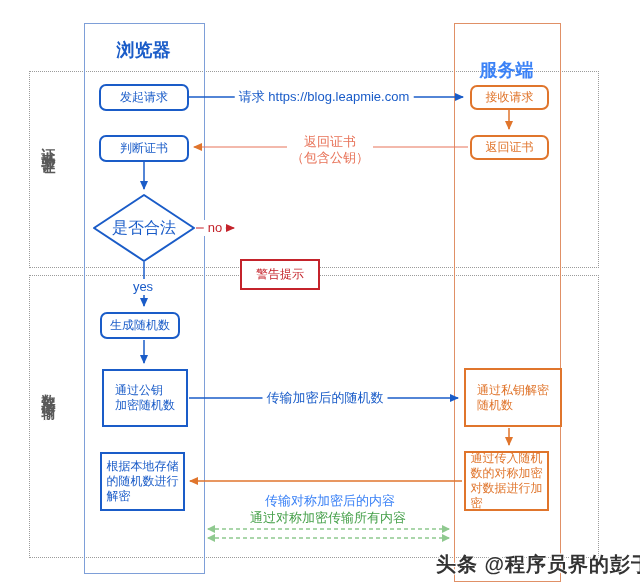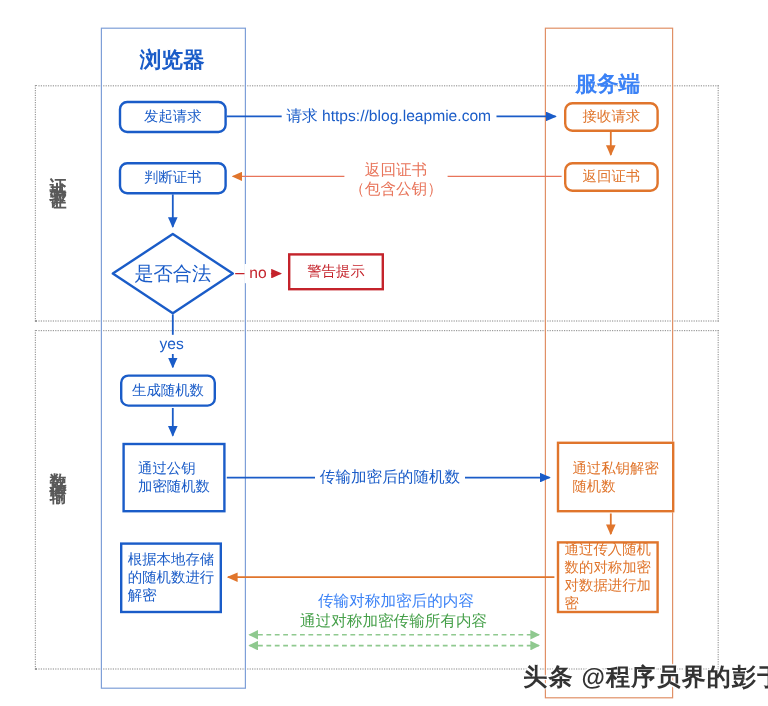--- a/index.html
+++ b/index.html
@@ -21,21 +21,21 @@
     position:absolute;text-align:center;font-size:18px;font-weight:bold;z-index:3;
   }
   .svglayer{position:absolute;left:0;top:0;z-index:2;}
   .node{
     position:absolute;display:flex;align-items:center;justify-content:center;
     text-align:left;background:#fff;font-size:12px;line-height:15px;
     white-space:pre-line;z-index:3;box-sizing:border-box;
   }
   .b-blue{border:2px solid #1a5cc8;color:#1a5cc8;}
   .b-orange{border:2px solid #e0752c;color:#e0752c;}
-  .b-red{border:2px solid #c4232b;color:#c4232b;}
+  .b-red{border:2px solid #c4232b;color:#c4232b;margin-top:48px;}
   .rounded{border-radius:7px;}
   .diamond-text{
     position:absolute;display:flex;align-items:center;justify-content:center;
     text-align:center;font-size:16px;color:#1a5cc8;z-index:3;background:transparent;
   }
   .elabel{
     position:absolute;transform:translate(-50%,-50%);background:#fff;
     padding:0 4px;font-size:13px;line-height:16px;text-align:center;
     white-space:pre-line;z-index:4;
   }

